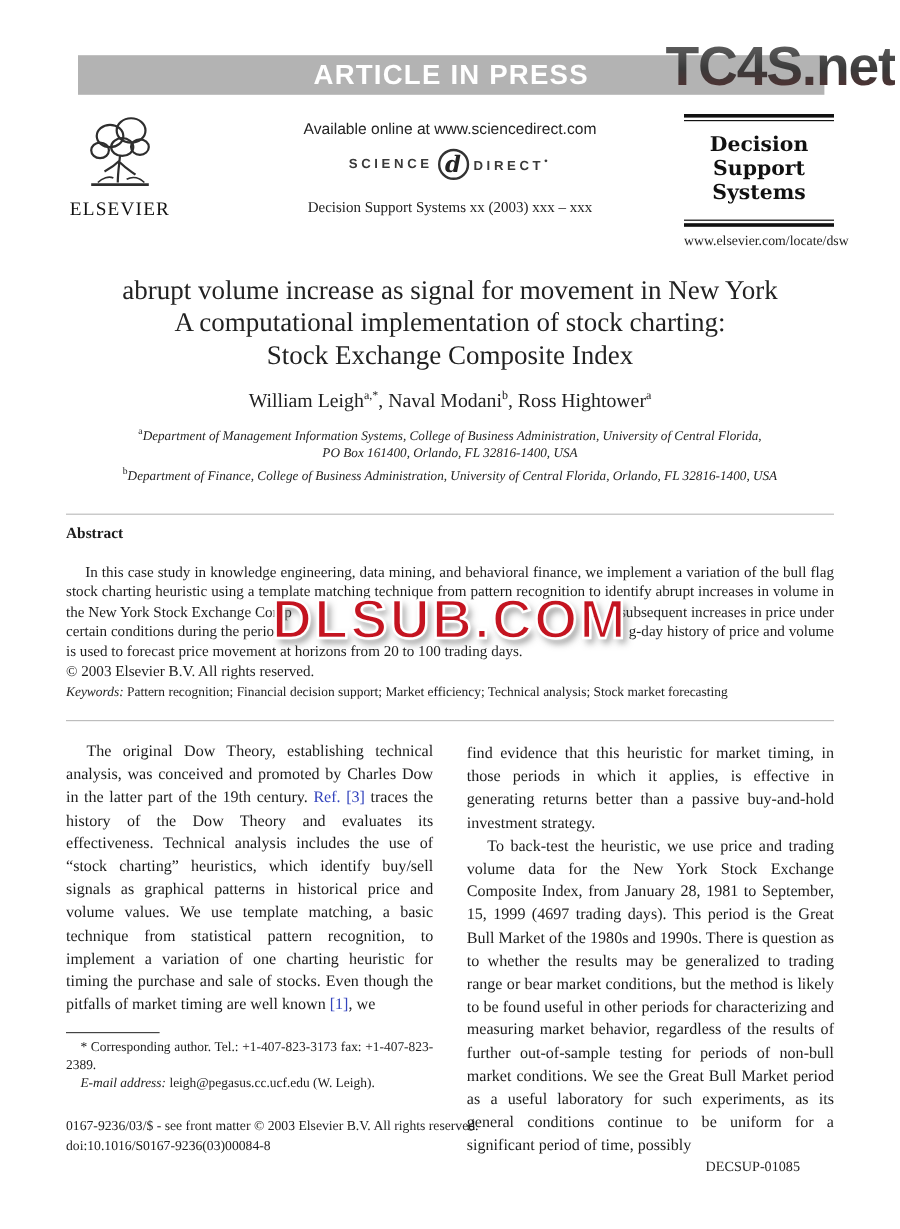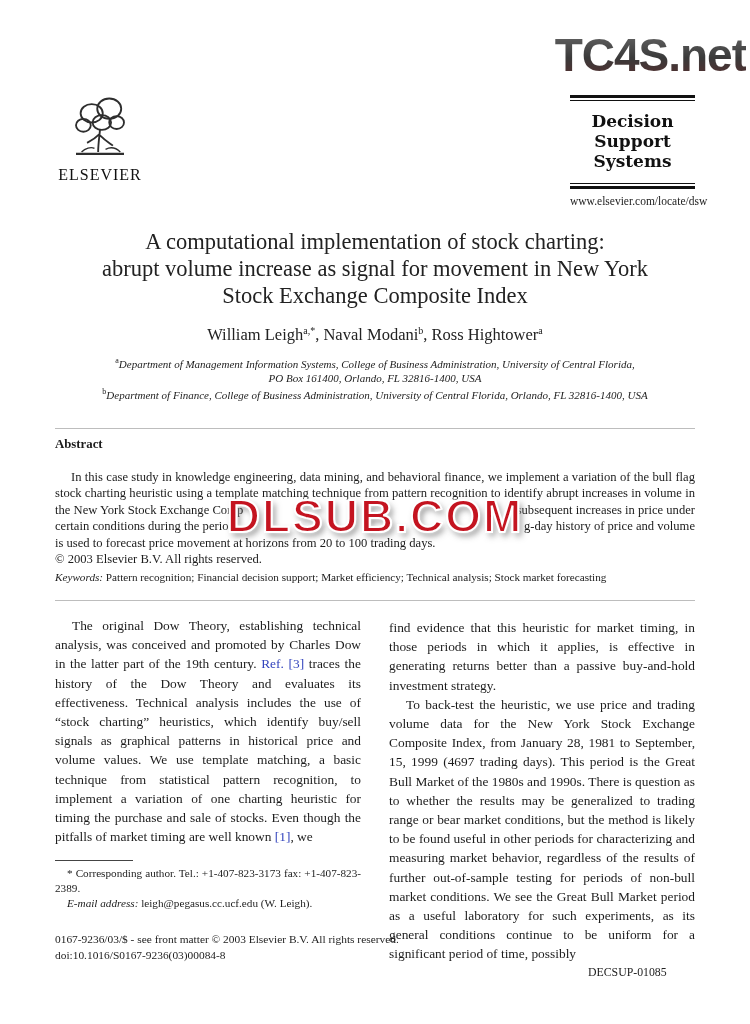--- a/index.html
+++ b/index.html
@@ -109,56 +109,68 @@
   .decsup { position:absolute; top:965px; left:588px; font-size:11.8px; color:#222; }
 </style>
 </head>
 <body>
 
 <div class="page">
 
   <div class="wm-tc4s">TC4S.net</div>
   <div class="wm-dlsub">DLSUB.COM</div>
 
+  <div class="banner">
+    <span>ARTICLE IN PRESS</span>
+  </div>
 
   <div class="header">
     <div class="elsevier">
       <span>
         <svg width="74" height="72" viewBox="0 0 80 78" fill="none" stroke="#2e2e2e" stroke-width="2">
           <ellipse cx="31" cy="22" rx="12" ry="10"></ellipse>
           <ellipse cx="50" cy="17" rx="13" ry="11"></ellipse>
           <ellipse cx="42" cy="32" rx="10" ry="8"></ellipse>
           <ellipse cx="58" cy="32" rx="8" ry="7"></ellipse>
           <ellipse cx="22" cy="35" rx="8" ry="7"></ellipse>
           <path d="M40 40 C39 50 38 56 38 64 M40 44 C34 50 30 52 26 54 M40 46 C46 52 50 54 54 57"></path>
           <path d="M14 66 H66" stroke-width="2.5"></path>
           <path d="M20 64 C24 60 30 58 34 60 M46 61 C52 58 58 60 62 64" stroke-width="1.5"></path>
         </svg>
       </span>
       <div class="elsevier-name">ELSEVIER</div>
     </div>
 
+    <div class="header-center">
+      <div class="avail">Available online at www.sciencedirect.com</div>
+      <div class="sd-logo">
+        <span class="sd-word">SCIENCE</span>
+        <span class="sd-circle">d</span>
+        <span class="sd-word"><span>DIRECT</span><span class="sd-sup">•</span></span>
+      </div>
+      <div class="citation">Decision Support Systems xx (2003) xxx – xxx</div>
+    </div>
 
     <div class="journal-box">
       <div class="rule-thick"></div>
       <div class="rule-thin"></div>
       <div class="journal-title">
         <div>Decision Support</div>
         <div>Systems</div>
       </div>
       <div class="rule-thin-b"></div>
       <div class="rule-thick-b"></div>
       <div class="journal-url">www.elsevier.com/locate/dsw</div>
     </div>
   </div>
 
   <div class="title-block">
     <div class="title">
+      <div>abrupt volume increase as signal for movement in New York</div>
       <div>A computational implementation of stock charting:</div>
-      <div>abrupt volume increase as signal for movement in New York</div>
       <div>Stock Exchange Composite Index</div>
     </div>
     <div class="authors">
       <span><span>William Leigh</span><sup>a,*</sup></span><span>, </span><span><span>Naval Modani</span><sup>b</sup></span><span>, </span><span><span>Ross Hightower</span><sup>a</sup></span>
     </div>
     <div class="affils">
       <div><sup>a</sup><span>Department of Management Information Systems, College of Business Administration, University of Central Florida,</span></div>
       <div><span>PO Box 161400, Orlando, FL 32816-1400, USA</span></div>
       <div><sup>b</sup><span>Department of Finance, College of Business Administration, University of Central Florida, Orlando, FL 32816-1400, USA</span></div>
     </div>

